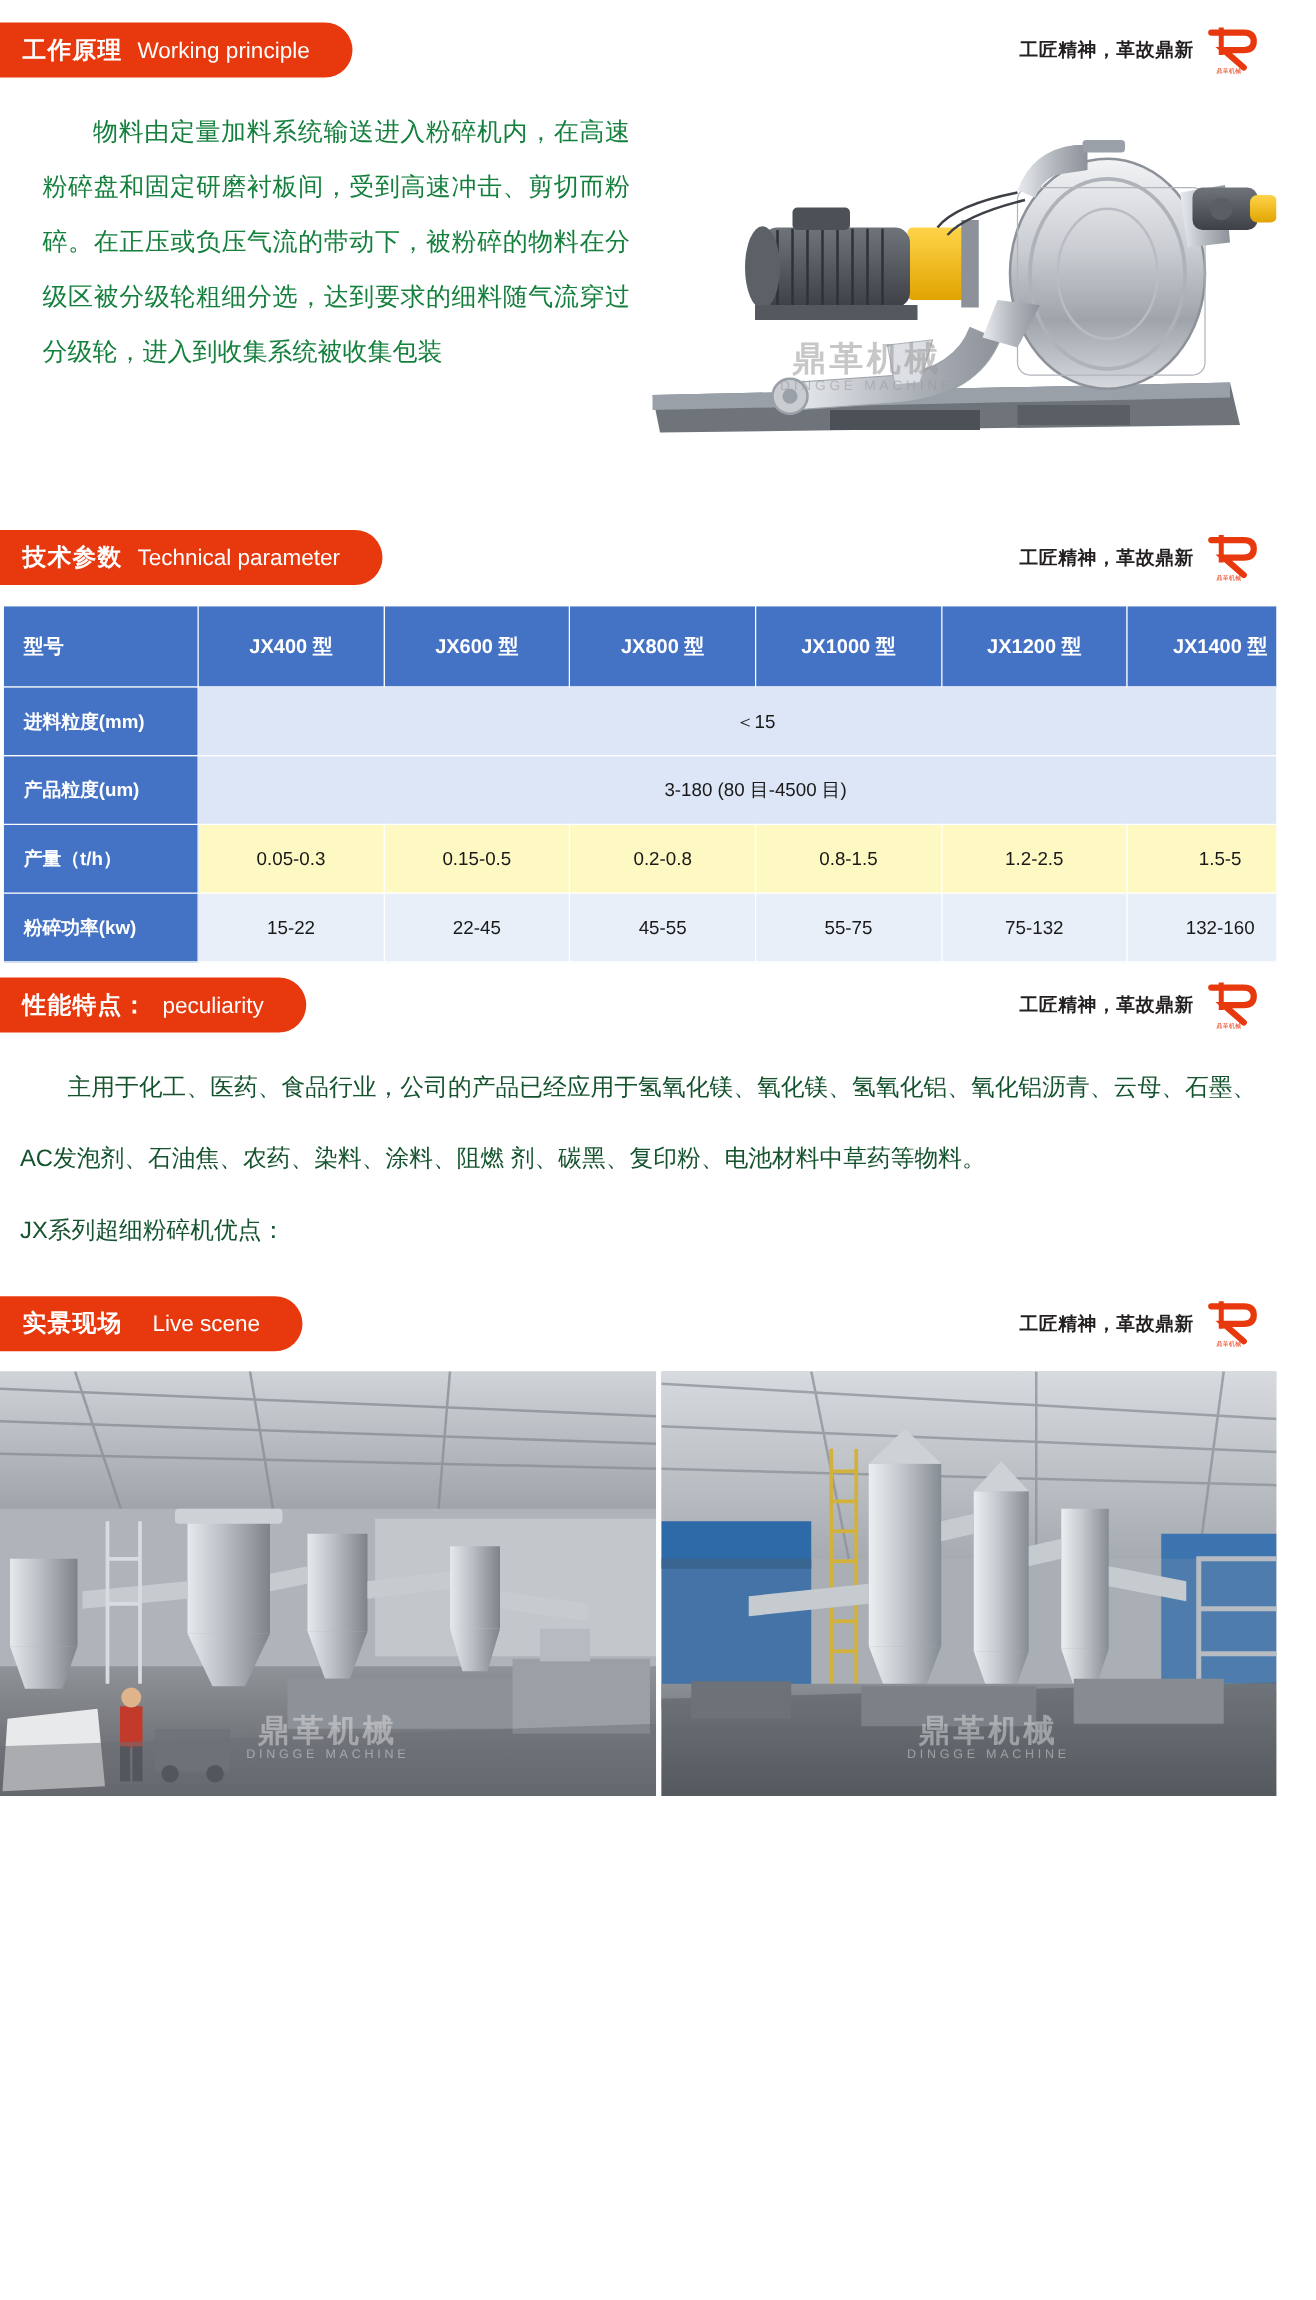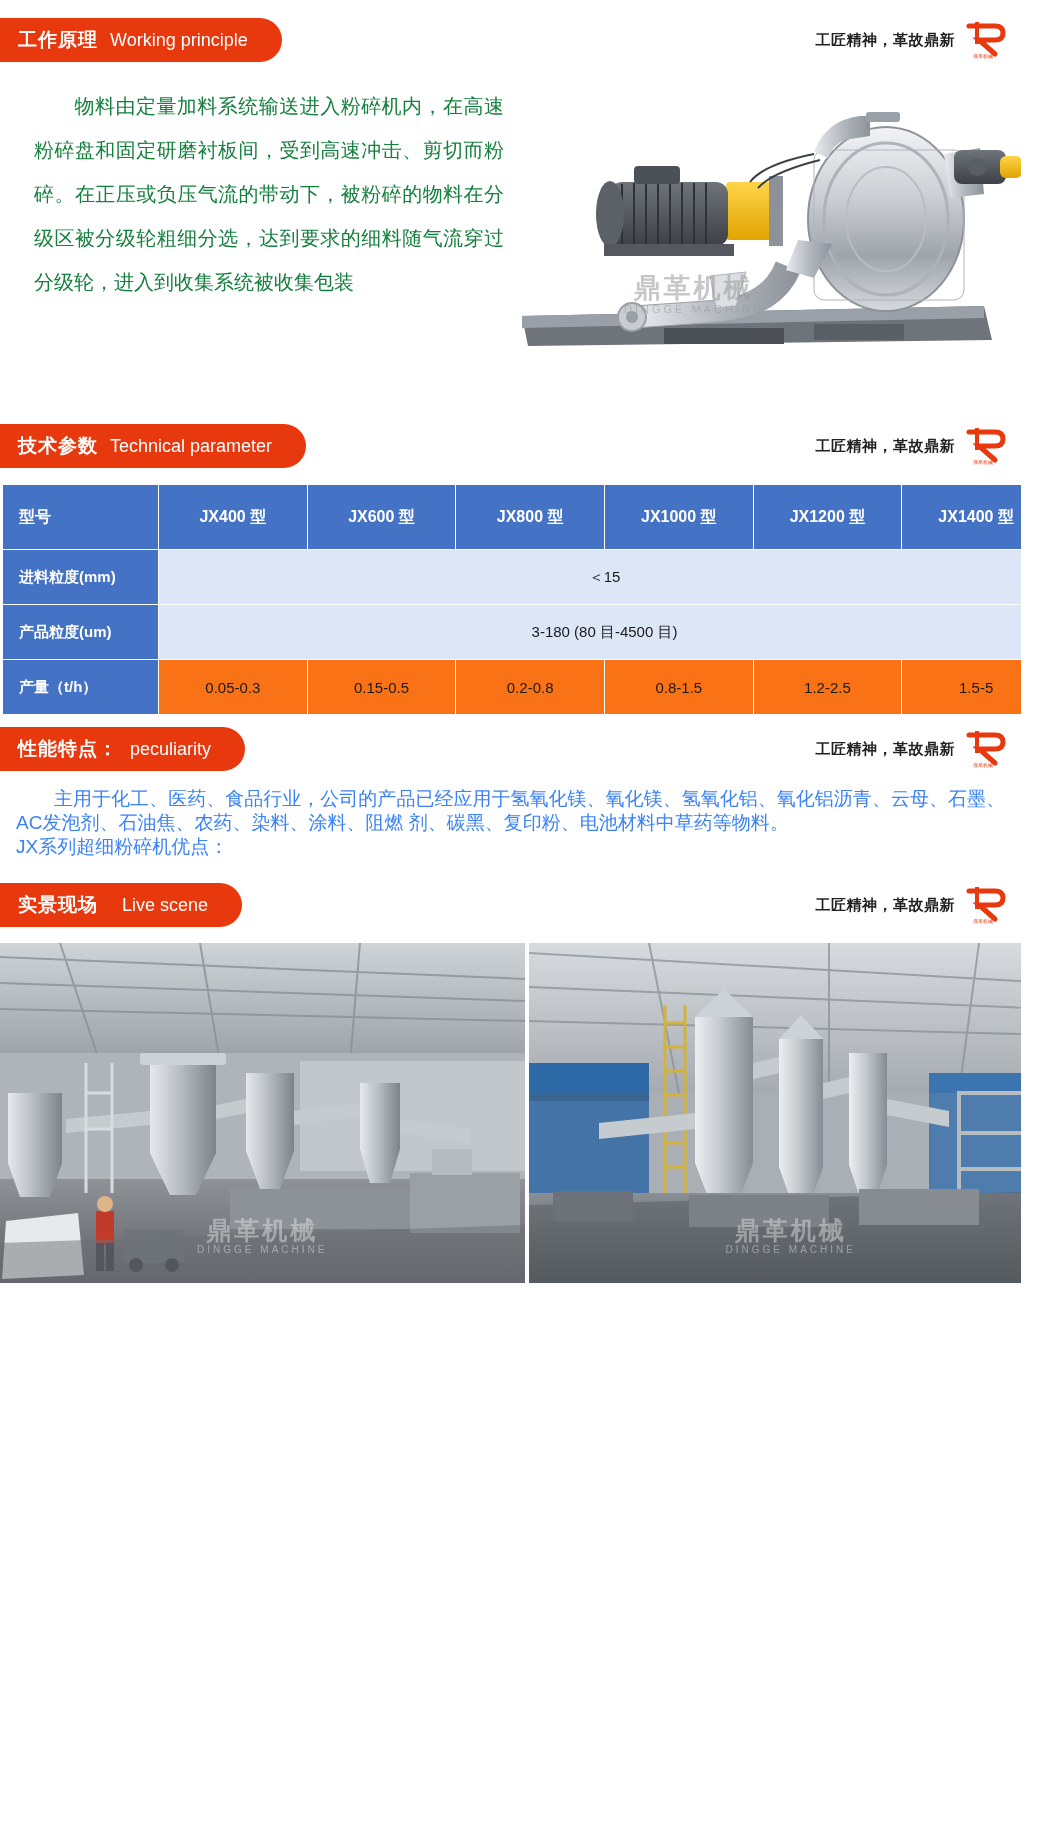--- a/index.html
+++ b/index.html
@@ -124,30 +124,30 @@
   }
   table.spec thead th.first{ text-align:left; padding-left:16px;}
   table.spec td.rowhead{
     background:#4472c4;
     color:#ffffff;
     text-align:left;
     padding-left:16px;
     font-weight:bold;
     font-size:15px;
   }
-  table.spec td.val{background:#f97316;}
+  table.spec td.val{background:#fef9c3;}
   table.spec td.val-alt{background:#e9eff9;}
   table.spec td.wide{background:#dce6f7;}
 
   
   .pecu{
     padding:16px 16px 0 16px;
     font-size:19px;
-    line-height:24px;
-    color:#3b82f6;
+    line-height:57px;
+    color:#14532d;
     text-align:justify;
   }
   .pecu p{margin:0;}
   .pecu .indent{display:inline-block;width:2em;}
   .pecu .gap{display:inline-block;width:1.4em;}
 
   
   .photos{
     display:flex;
     margin-top:16px;
@@ -315,20 +315,29 @@
         </tr>
         <tr>
           <td class="rowhead">产量（t/h）</td>
           <td class="val">0.05-0.3</td>
           <td class="val">0.15-0.5</td>
           <td class="val">0.2-0.8</td>
           <td class="val">0.8-1.5</td>
           <td class="val">1.2-2.5</td>
           <td class="val">1.5-5</td>
         </tr>
+        <tr>
+          <td class="rowhead">粉碎功率(kw)</td>
+          <td class="val-alt">15-22</td>
+          <td class="val-alt">22-45</td>
+          <td class="val-alt">45-55</td>
+          <td class="val-alt">55-75</td>
+          <td class="val-alt">75-132</td>
+          <td class="val-alt">132-160</td>
+        </tr>
       </tbody>
     </table>
   </div>
 
   <div class="sec-head" style="margin-top:12px;justify-content:flex-end;">
     <div class="ribbon">
       <span class="cn">性能特点：</span>
       <span class="en">peculiarity</span>
     </div>
     <div class="slogan-wrap">

